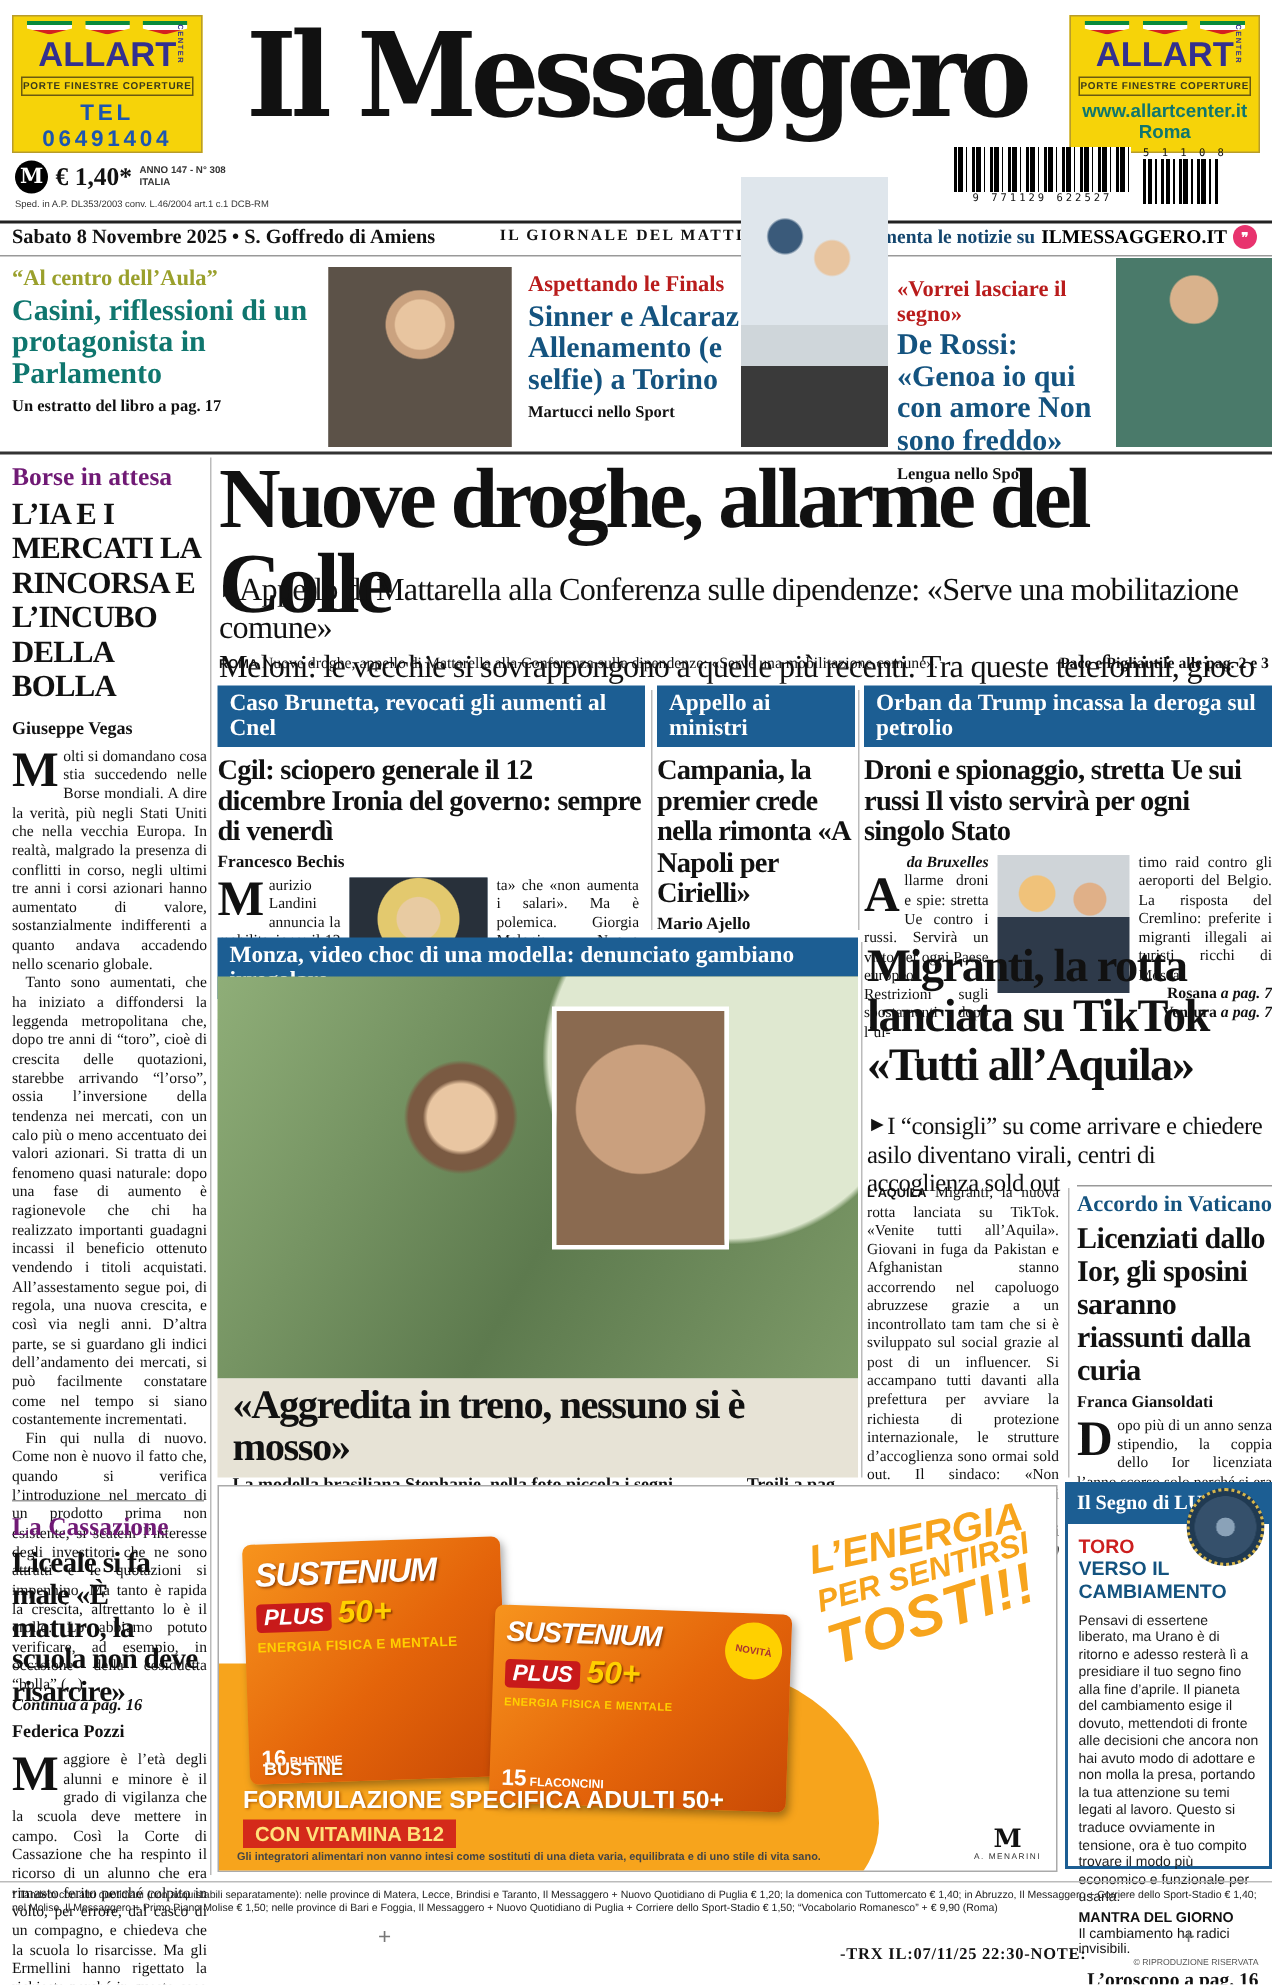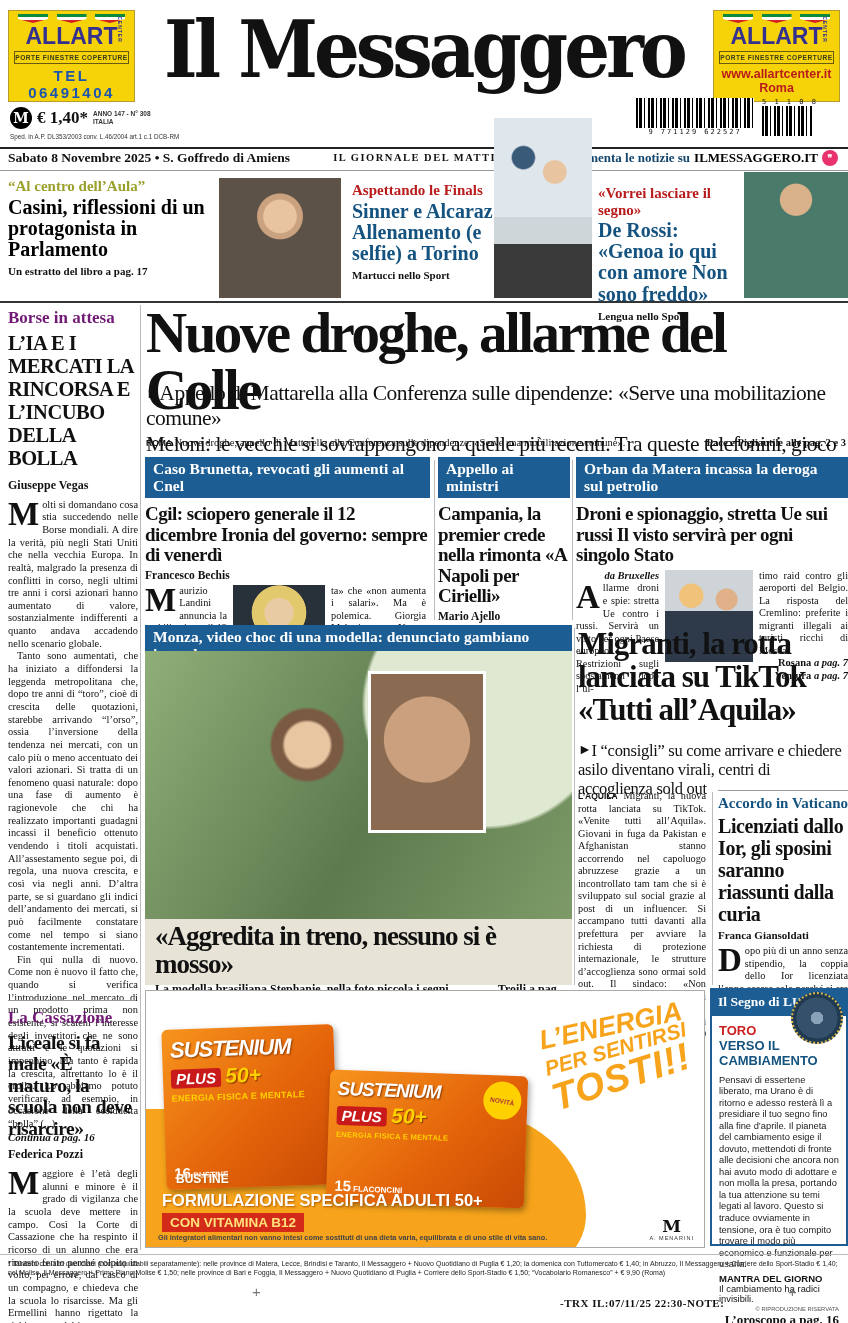--- a/index.html
+++ b/index.html
@@ -7,21 +7,21 @@
   .abs{position:absolute;}
   .jus{text-align:justify;}
   
   .allart{width:127px;height:92px;background:#f6d309;border:1px solid #b89c2a;box-sizing:border-box;padding:3px 5px;text-align:center;}
   .flags{display:flex;justify-content:space-between;padding:0 4px;margin-bottom:2px;}
   .flag{width:30px;height:9px;background:linear-gradient(180deg,#0a8a3a 33%,#fff 33% 66%,#d42121 66%);clip-path:polygon(0 0,100% 0,100% 55%,50% 100%,0 55%);}
   .allart-brand{font-family:"Liberation Sans",sans-serif;font-weight:bold;color:#33308f;font-size:23px;letter-spacing:0px;line-height:1;position:relative;}
   .allart-center{position:absolute;right:-4px;top:2px;font-size:5px;color:#33308f;transform:rotate(90deg);letter-spacing:1px;}
   .allart-services{border:1px solid #6a5a10;font-family:"Liberation Sans",sans-serif;font-size:6.6px;font-weight:bold;color:#3a3a1a;padding:2px 0;margin:3px 0;letter-spacing:.5px;}
   .allart-tel{font-family:"Liberation Sans",sans-serif;color:#1c55b0;font-weight:bold;font-size:15px;letter-spacing:2.5px;}
-  .allart-web{font-family:"Liberation Sans",sans-serif;color:#b91c1c;font-weight:bold;font-size:12.5px;line-height:1.15;}
+  .allart-web{font-family:"Liberation Sans",sans-serif;color:#0f766e;font-weight:bold;font-size:12.5px;line-height:1.15;}
   
   .mast-title{left:140px;top:14px;width:568px;text-align:center;font-family:"DejaVu Serif",serif;font-weight:bold;font-size:72px;letter-spacing:-4px;transform:scaleY(1.08);line-height:1;}
   .price-row{left:10px;top:107px;display:flex;align-items:center;gap:5px;}
   .mcircle{width:22px;height:22px;border-radius:50%;background:#000;color:#fff;font-weight:bold;font-size:14px;line-height:22px;text-align:center;font-family:"DejaVu Serif",serif;}
   .price{font-weight:bold;font-size:17px;}
   .anno{font-family:"Liberation Sans",sans-serif;font-size:6.5px;font-weight:bold;color:#333;line-height:1.2;text-align:left;}
   .sped{left:10px;top:133px;font-family:"Liberation Sans",sans-serif;font-size:6.3px;color:#333;}
   .barcodes{left:636px;top:98px;display:flex;gap:8px;align-items:flex-end;}
   .bc{height:30px;background:repeating-linear-gradient(90deg,#000 0 2px,#fff 2px 3px,#000 3px 6px,#fff 6px 8px,#000 8px 9px,#fff 9px 12px);}
   .bc-num{font-family:"DejaVu Sans Mono",monospace;font-size:7px;letter-spacing:2px;text-align:center;}
@@ -29,21 +29,21 @@
   .rule2{left:0;top:170px;width:848px;height:1px;background:#999;}
   .date-left{left:8px;top:150px;font-weight:bold;font-size:13.5px;}
   .tagline{left:300px;top:152px;width:248px;text-align:center;font-weight:bold;font-size:10.5px;letter-spacing:1.5px;}
   .commenta{right:10px;top:150px;display:flex;align-items:center;gap:4px;font-weight:bold;font-size:13px;color:#14466e;}
   .site{color:#000;}
   .quote-bubble{width:16px;height:16px;border-radius:50%;background:#e8336e;color:#fff;font-size:9px;line-height:16px;text-align:center;}
   
   .kicker{font-weight:bold;font-size:15px;line-height:1.1;}
   .k-green{color:#9aa02c;} .k-orange{color:#b91c1c;}
   .t-title{font-weight:bold;font-size:20px;line-height:1.06;margin-top:2px;}
-  .t-purple{color:#000000;} .t-blue{color:#14537f;}
+  .t-purple{color:#0f766e;} .t-blue{color:#14537f;}
   .t-ref{font-weight:bold;font-size:11px;margin-top:5px;}
   .photo{position:absolute;}
   .ph-casini{left:219px;top:178px;width:122px;height:120px;background:radial-gradient(circle at 50% 32%,#e8c5a0 0 16%,#caa27f 17% 22%,#5c5248 23% 100%),linear-gradient(#6b5d4d,#2f2a22);}
   .ph-selfie{left:494px;top:118px;width:98px;height:180px;z-index:2;background:radial-gradient(circle at 30% 22%,#3a5a7a 0 7%,transparent 8%),radial-gradient(circle at 62% 30%,#e8c5a0 0 8%,transparent 9%),linear-gradient(180deg,#dfe6ec 0 55%,#cfd6da 55% 70%,#3a3a3a 70%);}
   .ph-derossi{left:744px;top:172px;width:104px;height:126px;background:radial-gradient(circle at 50% 22%,#d9b28c 0 14%,#4a7a6a 15% 100%),linear-gradient(#cfd8dc,#9fb4ba);}
   .rule3{left:0;top:301px;width:848px;height:2px;background:#333;}
   
   .main-title{left:146px;top:304px;width:700px;font-weight:bold;font-size:57px;letter-spacing:-2.5px;line-height:1;}
   .deck{left:146px;top:381px;width:700px;font-size:21.5px;line-height:1.18;letter-spacing:-.5px;}
   .arrow{font-size:14px;vertical-align:2px;}
@@ -264,21 +264,21 @@
     <div class="nb-title">Campania, la premier crede nella rimonta «A Napoli per Cirielli»</div>
     <div class="nb-byline">Mario Ajello</div>
     <div class="nb-body jus">
       <span class="dropcap">R</span><span>egionali in Campania, lo sprint della premier Meloni: «Tutti a Napoli per Cirielli». Grande mobilitazione del governo.</span>
       <span class="nb-ref" style="float:right;">A pag. 5</span>
     </div>
   </div>
   <div class="vline" style="left:572px;top:460px;height:160px;"></div>
 
   <div class="abs" style="left:576px;top:457px;width:272px;">
-    <div class="bar">Orban da Matera incassa la deroga sul petrolio</div>
+    <div class="bar">Orban da Trump incassa la deroga sul petrolio</div>
     <div class="nb-title">Droni e spionaggio, stretta Ue sui russi Il visto servirà per ogni singolo Stato</div>
     <div class="cols" style="margin-top:4px;">
       <div class="nb-body jus" style="width:84px;">
         <div class="dateline">da Bruxelles</div>
         <span class="dropcap">A</span><span>llarme droni e spie: stretta Ue contro i russi. Servirà un visto per ogni Paese europeo. Restrizioni sugli spostamenti dopo l’ul-</span>
       </div>
       <div class="ph-trump"></div>
       <div class="nb-body jus" style="width:90px;">
         <span>timo raid contro gli aeroporti del Belgio. La risposta del Cremlino: preferite i migranti illegali ai turisti ricchi di Mosca.</span>
         <div class="nb-ref"><b>Rosana</b><span> a pag. 7</span></div>

